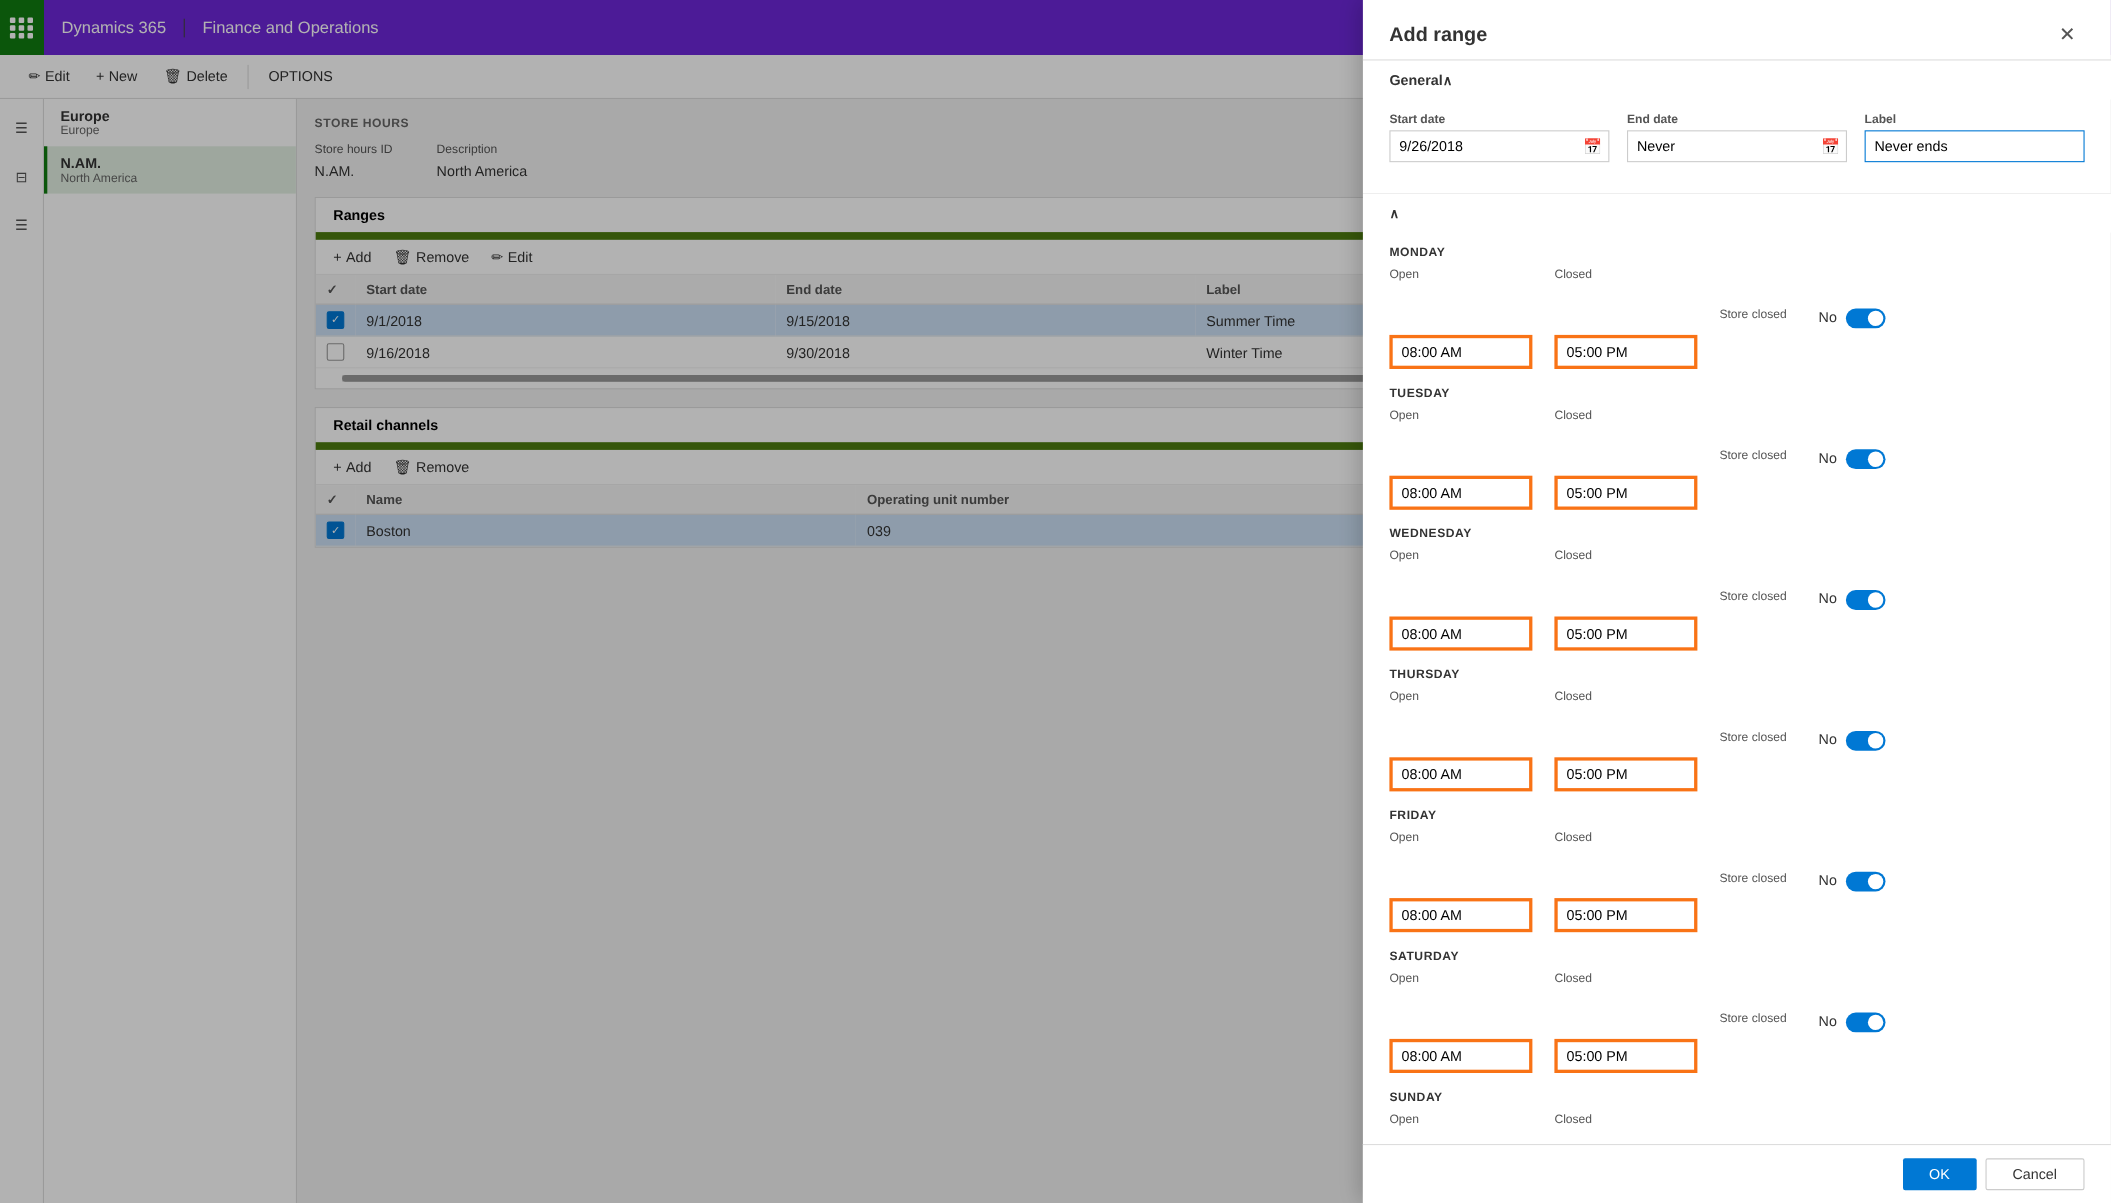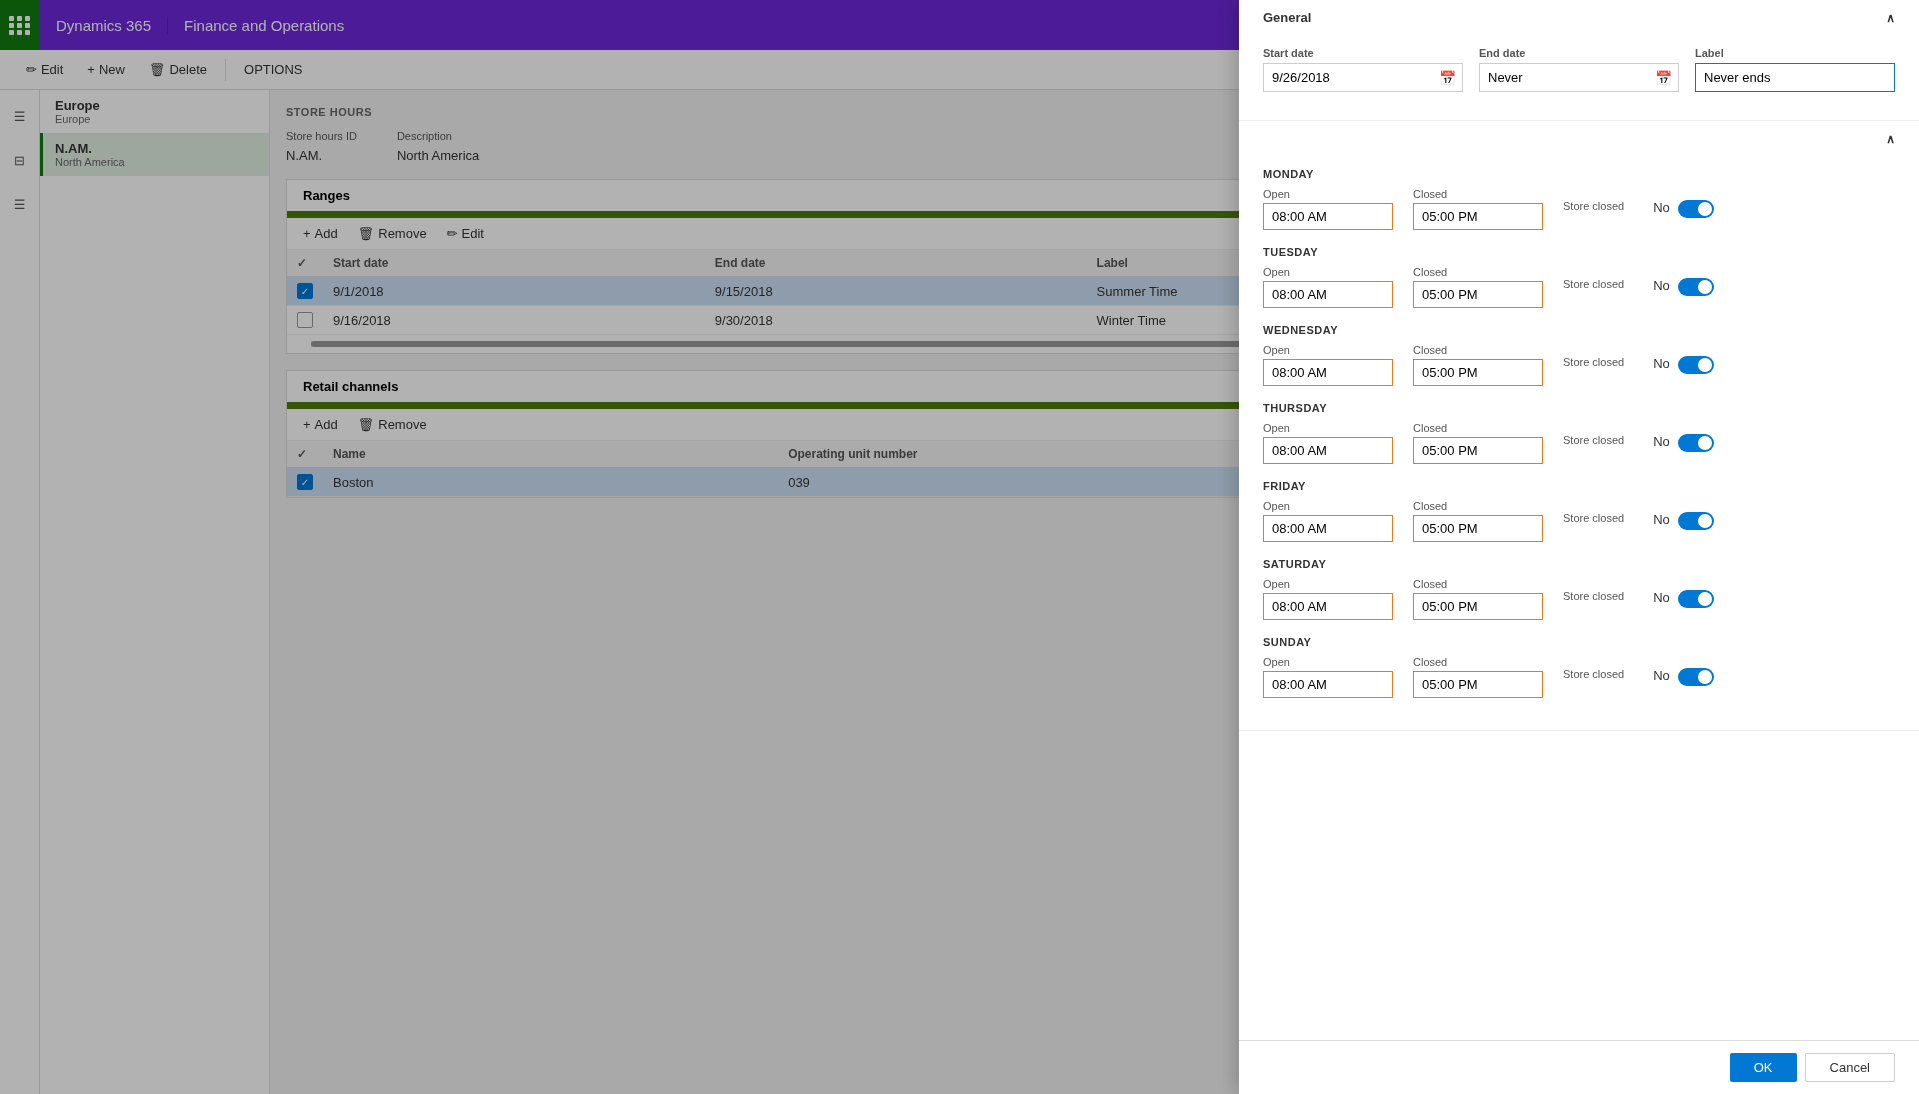--- a/index.html
+++ b/index.html
@@ -194,21 +194,21 @@
     .dialog-body { flex: 1; overflow-y: auto; padding: 0; }
 
     .dialog-section { border-bottom: 1px solid #eee; }
     .dialog-section-header {
       padding: 10px 24px;
       font-weight: 600;
       font-size: 13px;
       color: #333;
       display: flex;
       align-items: center;
-      justify-content: space-between;
+      justify-content: flex-start;
       cursor: pointer;
       background: #fff;
     }
     .dialog-section-content { padding: 12px 24px 16px; }
 
     .form-row { display: flex; gap: 16px; margin-bottom: 12px; }
     .form-field { display: flex; flex-direction: column; gap: 4px; }
     .form-field label { font-size: 11px; color: #555; font-weight: 600; }
     .form-input {
       border: 1px solid #ccc;
@@ -223,25 +223,26 @@
       position: absolute; right: 6px;
       color: #555; font-size: 14px; cursor: pointer;
     }
 
     .day-section { margin-bottom: 16px; }
     .day-label { font-size: 11px; font-weight: 700; color: #333; letter-spacing: 0.5px; margin-bottom: 8px; text-transform: uppercase; }
     .day-row { display: flex; align-items: center; gap: 20px; }
     .day-field { display: flex; flex-direction: column; gap: 3px; }
     .day-field label { font-size: 11px; color: #555; }
     .day-input {
-      border: 1px solid #f97316;
+      border: 3px solid #f97316;
       padding: 5px 8px;
       font-size: 13px;
       width: 130px;
       outline: none;
+      margin-top: 46px;
     }
     .store-closed-field { display: flex; flex-direction: row; gap: 3px; }
     .store-closed-field label { font-size: 11px; color: #555; }
     .store-closed-row { display: flex; gap: 8px; margin-left: 26px; }
     .store-closed-no { font-size: 13px; color: #333; }
 
     
     .toggle {
       width: 36px; height: 18px;
       background: #0078d4;
@@ -467,20 +468,24 @@
     </div>
 
   </div>
 
 </div>
 
 <div class="overlay-backdrop"></div>
 
 <div class="add-range-dialog">
 
+  <div class="dialog-title-bar">
+    <span class="dialog-title">Add range</span>
+    <button class="dialog-close">✕</button>
+  </div>
 
   <div class="dialog-body">
 
     <div class="dialog-section">
       <div class="dialog-section-header">
         <span>General</span>
         <span class="chevron-up"></span>
       </div>
       <div class="dialog-section-content">
         <div class="form-row">

